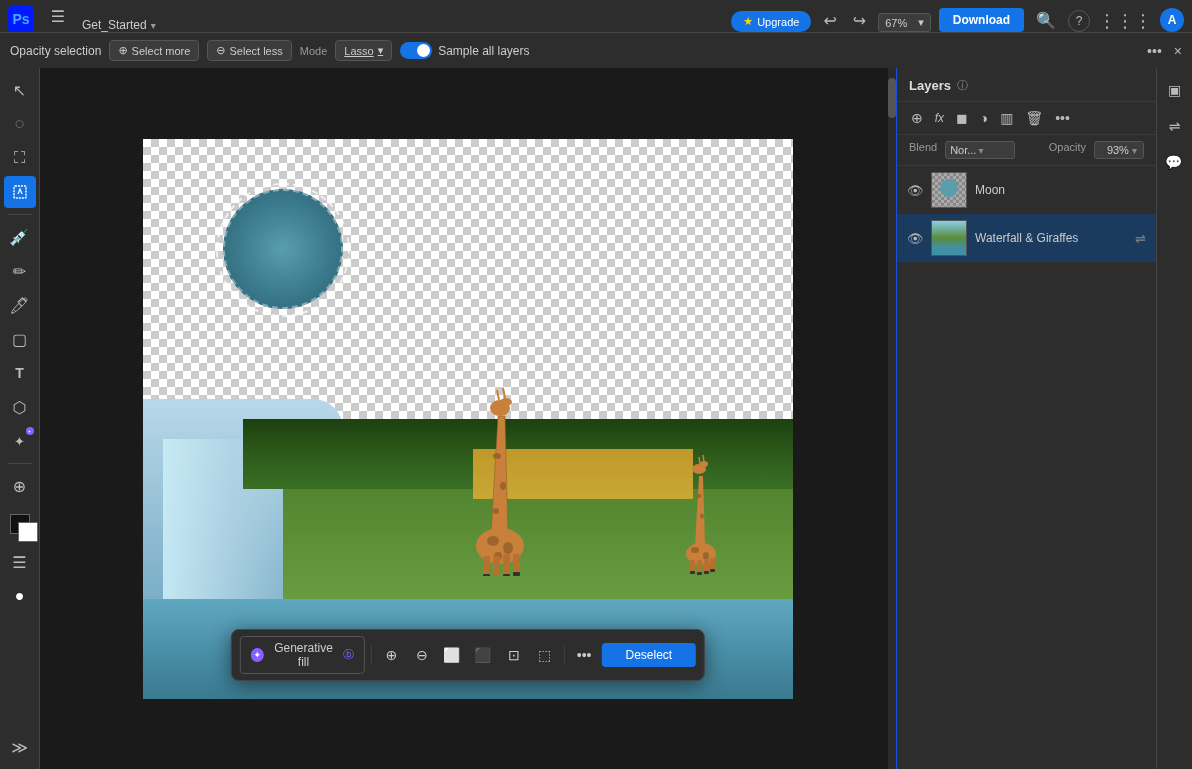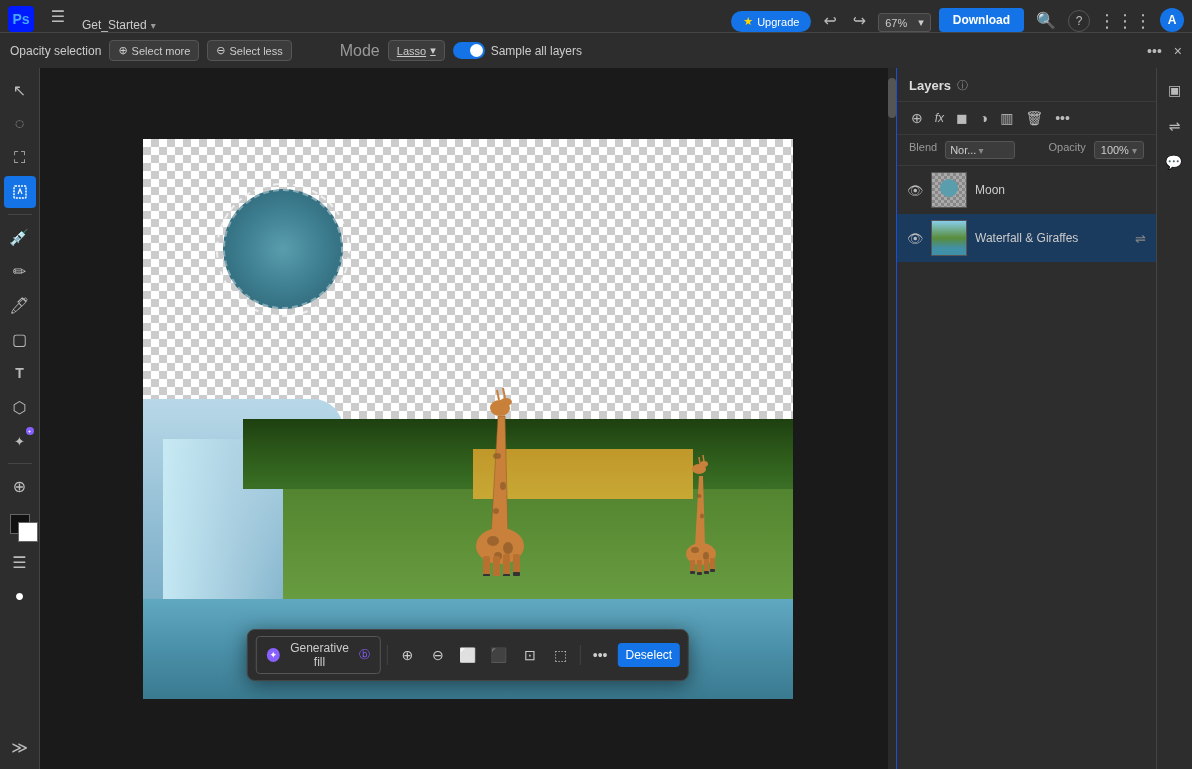--- a/index.html
+++ b/index.html
@@ -19,21 +19,21 @@
     .download-btn { background: #1473e6; color: #fff; border: none; border-radius: 4px; padding: 5px 14px; font-size: 12px; cursor: pointer; font-weight: 600; }
     .search-icon-btn { background: none; border: none; color: #bbb; font-size: 16px; cursor: pointer; padding: 2px 4px; }
     .help-btn { background: none; border: 1px solid #555; border-radius: 50%; width: 22px; height: 22px; color: #bbb; font-size: 12px; cursor: pointer; display: flex; align-items: center; justify-content: center; }
     .grid-btn { background: none; border: none; color: #bbb; font-size: 18px; cursor: pointer; }
     .avatar { width: 24px; height: 24px; background: #1473e6; border-radius: 50%; display: flex; align-items: center; justify-content: center; color: #fff; font-size: 12px; font-weight: 700; cursor: pointer; }
 
     
     .toolbar-bar { display: flex; align-items: center; height: 36px; background: #2d2d2d; border-top: 1px solid #444; padding: 0 10px; gap: 8px; flex-shrink: 0; }
     .tool-label { color: #ccc; font-size: 12px; font-weight: 500; }
     .tool-btn { background: #3c3c3c; border: 1px solid #555; border-radius: 4px; color: #ccc; padding: 3px 8px; font-size: 11px; cursor: pointer; display: flex; align-items: center; gap: 4px; }
-    .mode-label { color: #999; font-size: 16px; margin-left: 40px; }
+    .mode-label { color: #999; font-size: 11px; }
     .lasso-select { background: #3c3c3c; border: 1px solid #555; border-radius: 4px; color: #ccc; padding: 3px 8px; font-size: 11px; cursor: pointer; display: flex; align-items: center; gap: 4px; text-decoration: underline; }
     .toggle-wrap { display: flex; align-items: center; gap: 6px; }
     .toggle { width: 32px; height: 17px; background: #1473e6; border-radius: 9px; position: relative; cursor: pointer; flex-shrink: 0; }
     .toggle-knob { width: 13px; height: 13px; background: #fff; border-radius: 50%; position: absolute; top: 2px; right: 2px; }
     .toggle-label { color: #ccc; font-size: 12px; }
     .more-btn { background: none; border: none; color: #bbb; font-size: 14px; cursor: pointer; padding: 2px 4px; margin-left: auto; }
     .close-toolbar-btn { background: none; border: none; color: #bbb; font-size: 14px; cursor: pointer; }
 
     
     .main-area { display: flex; flex: 1; overflow: hidden; }
@@ -68,21 +68,21 @@
     
     .giraffe-main { position: absolute; bottom: 120px; left: 310px; }
     .giraffe-small { position: absolute; bottom: 120px; left: 530px; }
 
     
     .float-toolbar { position: absolute; bottom: 18px; left: 50%; transform: translateX(-50%); background: #2d2d2d; border: 1px solid #444; border-radius: 8px; display: flex; align-items: center; gap: 4px; padding: 6px 8px; box-shadow: 0 4px 20px rgba(0,0,0,0.5); }
     .float-btn { background: none; border: none; color: #ccc; font-size: 14px; cursor: pointer; width: 28px; height: 28px; display: flex; align-items: center; justify-content: center; border-radius: 4px; }
     .gen-fill-btn { background: #2d2d2d; border: 1px solid #555; border-radius: 4px; color: #ccc; padding: 4px 10px; font-size: 12px; cursor: pointer; display: flex; align-items: center; gap: 5px; }
     .gen-fill-sparkle { color: #8860ff; font-size: 10px; background: #8860ff; border-radius: 50%; width: 14px; height: 14px; display: flex; align-items: center; justify-content: center; color: white; font-size: 9px; }
     .float-divider { width: 1px; height: 20px; background: #444; margin: 0 2px; }
-    .deselect-btn { background: #1473e6; color: #fff; border: none; border-radius: 4px; padding: 5px 8px; font-size: 12px; cursor: pointer; font-weight: 500; }
+    .deselect-btn { background: #1473e6; color: #fff; border: none; border-radius: 4px; padding: 5px 24px; font-size: 12px; cursor: pointer; font-weight: 500; }
 
     .layers-panel { width: 260px; background: #2d2d2d; border-left: 1px solid #1d4ed8; display: flex; flex-direction: column; flex-shrink: 0; }
     .layers-header { display: flex; align-items: center; padding: 10px 12px 8px; gap: 6px; border-bottom: 1px solid #3a3a3a; }
     .layers-title { font-size: 13px; font-weight: 600; color: #ddd; }
     .layers-info-icon { color: #888; font-size: 11px; }
     .layers-add-btn, .layers-fx-btn, .layers-mask-btn, .layers-group-btn, .layers-del-btn, .layers-more-btn { background: none; border: none; color: #bbb; font-size: 14px; cursor: pointer; padding: 2px; }
     .layers-header-icons { display: flex; align-items: center; gap: 8px; padding: 6px 12px; border-bottom: 1px solid #3a3a3a; }
 
     .blend-row { display: flex; align-items: flex-start; padding: 6px 12px; gap: 8px; border-bottom: 1px solid #3a3a3a; }
     .blend-label { color: #999; font-size: 11px; }
@@ -321,21 +321,21 @@
       <button class="layers-more-btn">•••</button>
     </div>
     <div class="blend-row">
       <span class="blend-label">Blend</span>
       <div class="blend-select">
         <span>Nor...</span>
         <span class="opacity-chevron">▾</span>
       </div>
       <span class="opacity-label">Opacity</span>
       <div class="opacity-value">
-        <span>100%</span>
+        <span>93%</span>
         <span class="opacity-chevron">▾</span>
       </div>
     </div>
 
     <div class="layer-item">
       <span class="layer-eye">👁</span>
       <div class="layer-thumb">
         <div class="moon-thumb">
           <div class="moon-thumb-circle"></div>
         </div>

